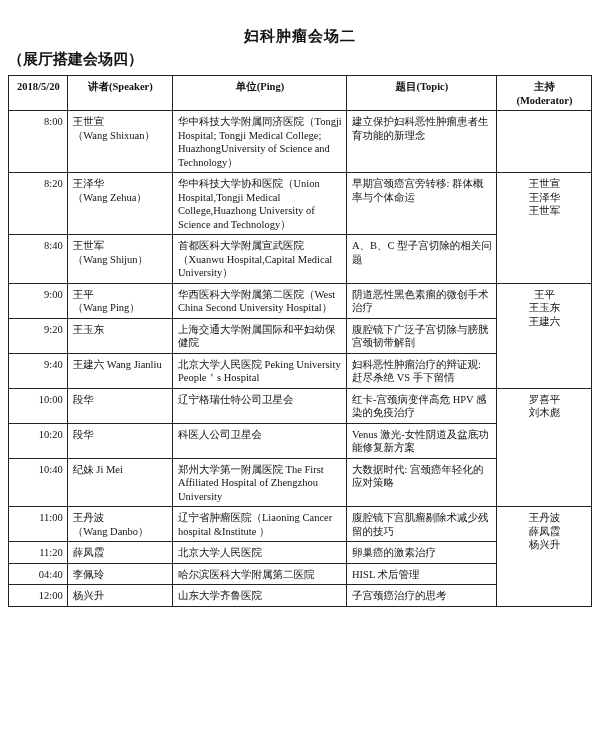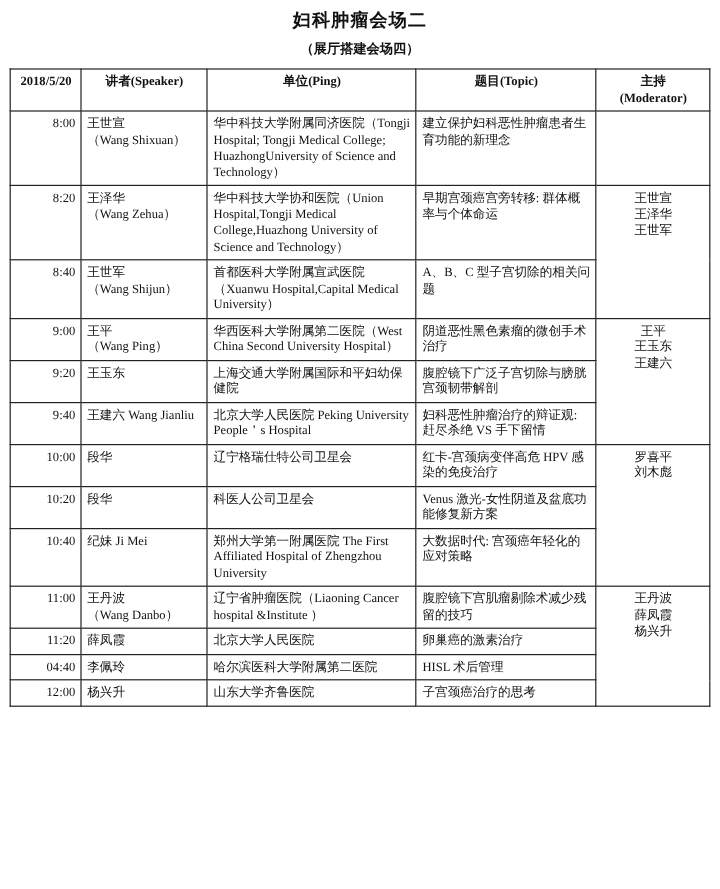--- a/index.html
+++ b/index.html
@@ -11,33 +11,32 @@
     width: 600px;
     height: 741px;
     font-family: "Liberation Serif", "DejaVu Serif", serif;
     color: #111111;
     overflow: hidden;
   }
   .page {
     width: 600px;
     height: 741px;
     box-sizing: border-box;
-    padding: 2px 8px 0 8px;
+    padding: 20px 8px 0 8px;
   }
   .doc-title {
     text-align: center;
     font-size: 15px;
     font-weight: bold;
     letter-spacing: 1px;
     line-height: 24px;
     padding-top: 4px;
   }
   .doc-subtitle {
-    text-align: center;
-    font-size: 11px;
+    font-size: 15px;
     font-weight: bold;
     line-height: 22px;
     padding-bottom: 5px;
   }
   table.schedule {
     width: 584px;
     border-collapse: collapse;
     table-layout: fixed;
     border: 1px solid #222;
   }

